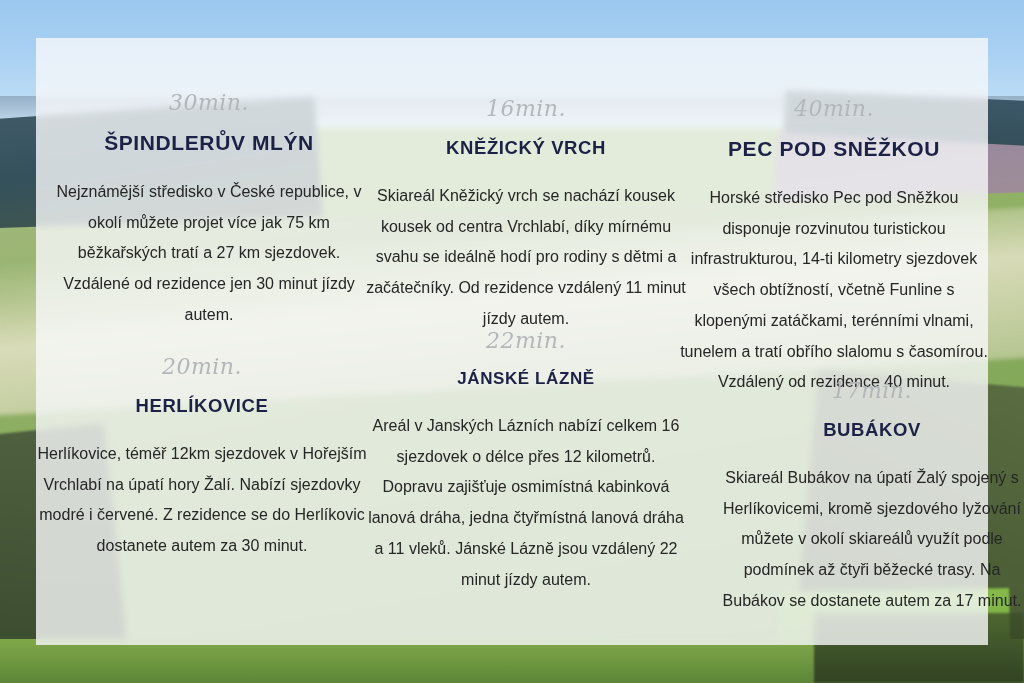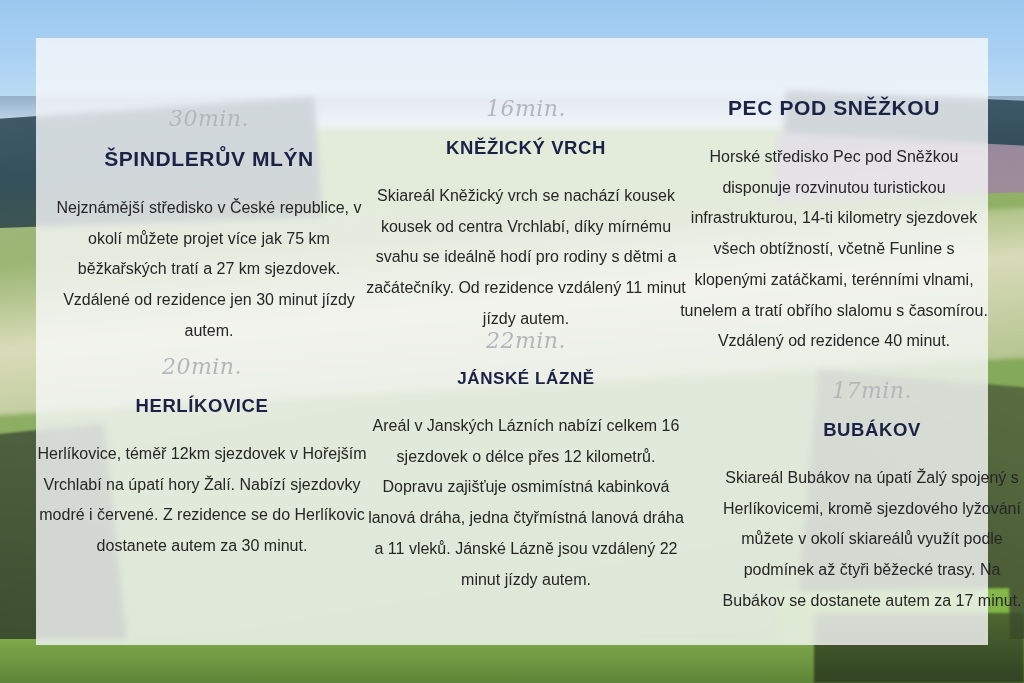--- a/index.html
+++ b/index.html
@@ -162,21 +162,21 @@
   }
 
   .resort-desc {
     font-family: "Liberation Sans", sans-serif;
     font-size: 16px;
     line-height: 1.92;
     color: #262626;
   }
 
   
-  .r-spindleruv  { left: 8px;   top: 68px;  width: 330px; }
+  .r-spindleruv  { left: 8px;   top: 52px;  width: 330px; }
   .r-knezicky    { left: 330px; top: 58px;  width: 320px; }
   .r-pec         { left: 644px; top: 58px;  width: 308px; }
 
   .r-herlikovice { left: 0px;   top: 316px; width: 332px; }
   .r-janske      { left: 330px; top: 290px; width: 320px; }
   .r-bubakov     { left: 644px; top: 340px; width: 308px; margin-left: 38px; }
 
   .r-spindleruv .resort-name { font-size: 21px; }
   .r-pec .resort-name { font-size: 21px; }
   .r-janske .resort-name { font-size: 17px; }
@@ -211,20 +211,21 @@
       <p class="resort-desc">Nejznámější středisko v České republice, v okolí můžete projet více jak 75 km běžkařských tratí a 27 km sjezdovek. Vzdálené od rezidence jen 30 minut jízdy autem.</p>
     </div>
 
     <div class="resort r-knezicky">
       <div class="resort-duration">16min.</div>
       <h2 class="resort-name">KNĚŽICKÝ VRCH</h2>
       <p class="resort-desc">Skiareál Kněžický vrch se nachází kousek kousek od centra Vrchlabí, díky mírnému svahu se ideálně hodí pro rodiny s dětmi a začátečníky. Od rezidence vzdálený 11 minut jízdy autem.</p>
     </div>
 
     <div class="resort r-pec">
+      <div class="resort-duration">40min.</div>
       <h2 class="resort-name">PEC POD SNĚŽKOU</h2>
       <p class="resort-desc">Horské středisko Pec pod Sněžkou disponuje rozvinutou turistickou infrastrukturou, 14-ti kilometry sjezdovek všech obtížností, včetně Funline s klopenými zatáčkami, terénními vlnami, tunelem a tratí obřího slalomu s časomírou. Vzdálený od rezidence 40 minut.</p>
     </div>
 
     <div class="resort r-herlikovice">
       <div class="resort-duration">20min.</div>
       <h2 class="resort-name">HERLÍKOVICE</h2>
       <p class="resort-desc">Herlíkovice, téměř 12km sjezdovek v Hořejším Vrchlabí na úpatí hory Žalí. Nabízí sjezdovky modré i červené. Z rezidence se do Herlíkovic dostanete autem za 30 minut.</p>
     </div>
 

